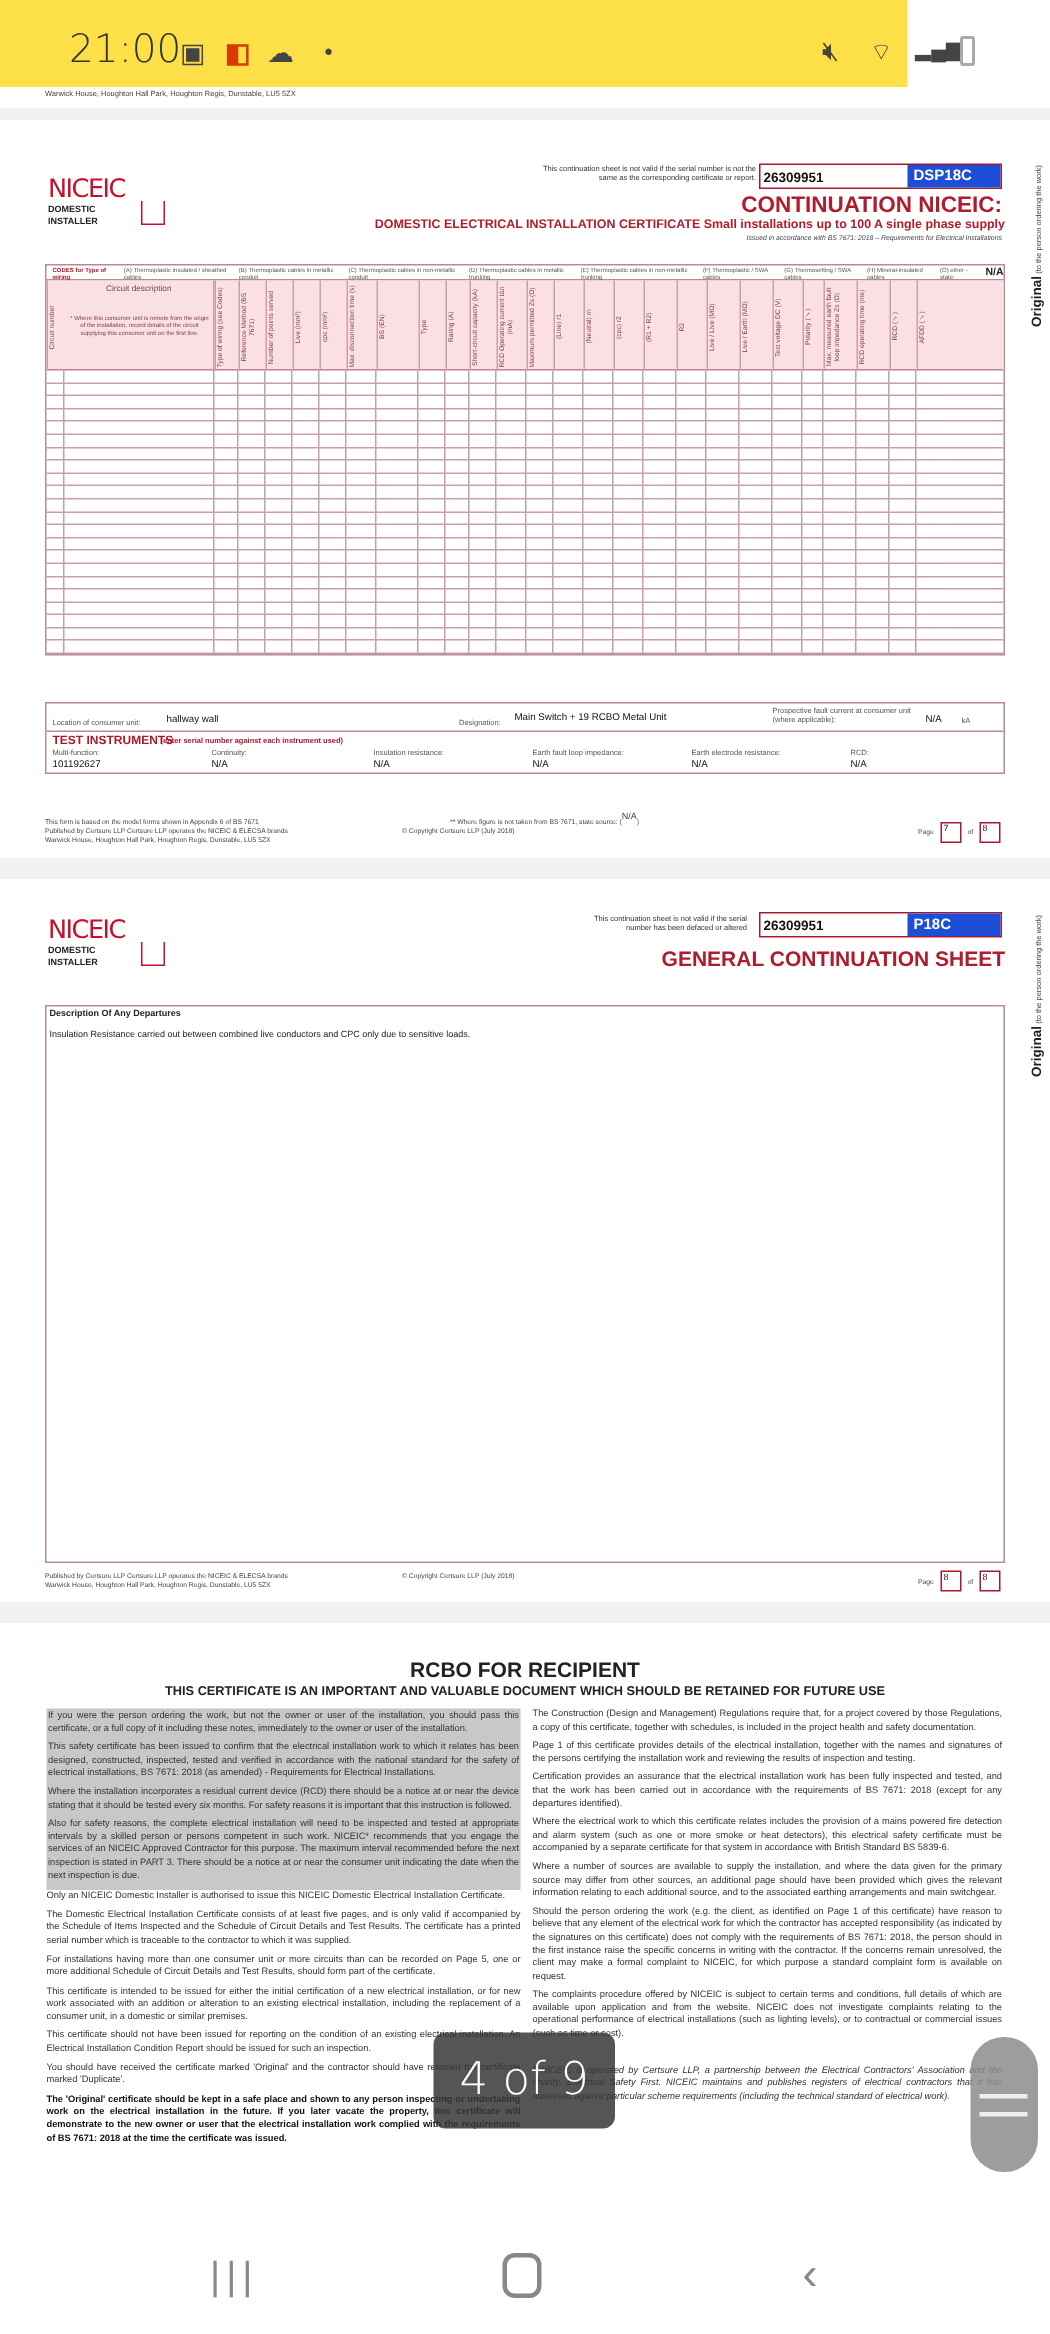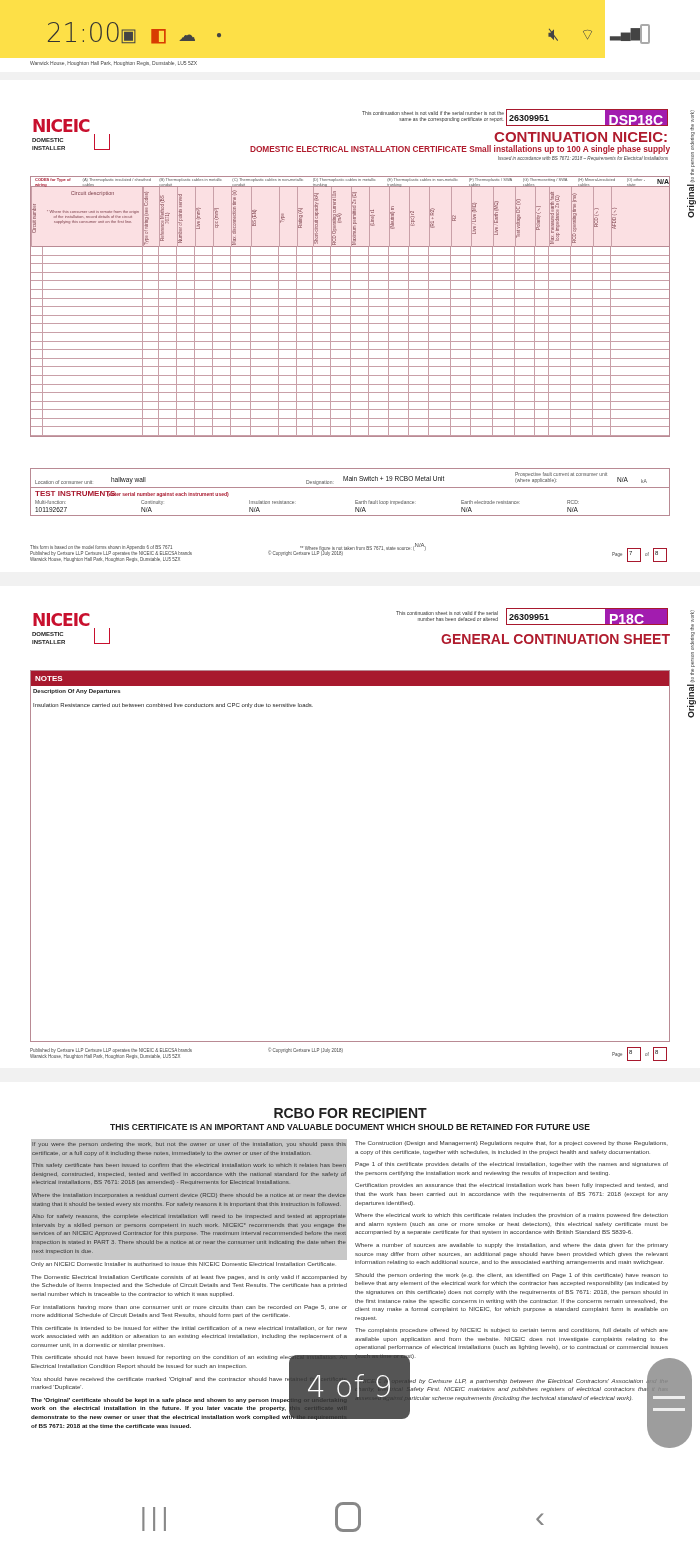--- a/index.html
+++ b/index.html
@@ -5,27 +5,27 @@
 *{box-sizing:border-box;margin:0;padding:0}
 body{width:700px;height:1556px;background:#fff;font-family:"Liberation Sans",sans-serif;position:relative;overflow:hidden;color:#222}
 .statusbar{position:absolute;top:0;left:0;width:605px;height:58px;background:#fde047}
 .time{position:absolute;left:46px;top:18px;font-size:26px;color:#333;font-family:"DejaVu Sans",sans-serif;font-weight:300}
 .sb-icon{position:absolute;top:24px;color:#444;font-size:18px}
 .top-strip{position:absolute;top:58px;left:0;width:700px;height:14px;background:#fff}
 .top-strip .addr{position:absolute;left:30px;top:2px;font-size:5px;color:#444}
 .gap{position:absolute;left:0;width:700px;background:#f1f1f1}
 .page{position:absolute;left:0;width:700px;background:#fff}
 .logo{position:absolute;left:32px;width:80px;height:40px}
-.logo .mark{font-weight:700;font-size:17px;color:#c8102e;letter-spacing:-1px;font-family:"DejaVu Sans",sans-serif}
+.logo .mark{font-weight:400;font-size:17px;color:#c8102e;letter-spacing:-1px;font-family:"DejaVu Sans",sans-serif}
 .logo .sub{font-size:6px;font-weight:bold;line-height:7px;color:#222;margin-top:1px}
 .logo .house{position:absolute;left:62px;top:18px;width:16px;height:16px;border:1.5px solid #c8102e;border-top:none}
 .serialnote{position:absolute;font-size:5px;line-height:6px;color:#333;text-align:right}
 .serialbox{position:absolute;height:17px;border:1px solid #a8192e;display:flex}
 .serialbox .num{width:98px;font-size:9px;font-weight:bold;padding:3px 2px;color:#111}
-.serialbox .code{flex:1;background:#a21caf;color:#fff;font-size:14px;font-weight:bold;padding:2px 4px}
+.serialbox .code{flex:1;background:#1d4ed8;color:#fff;font-size:10px;font-weight:bold;padding:2px 4px}
 .bigtitle{position:absolute;font-weight:bold;color:#b01c2e;font-family:"Liberation Sans",sans-serif}
 .sidetext{position:absolute;right:14px;transform:rotate(-90deg);transform-origin:right top;font-size:5px;color:#444;white-space:nowrap}
 .sidetext b{font-size:9px;color:#222}
 .sched{position:absolute;left:30px;top:176px;width:640px;border:1px solid #b98a94;background:#fff}
 .sched-head{display:flex;height:15px}
 .sched-head .t{width:234px;background:#a8192e;color:#fff;font-size:8px;font-weight:bold;padding:3px 4px}
 .sched-head .v{flex:1;font-size:6px;padding:4px 4px;color:#333;border-bottom:1px solid #b98a94}
 .codes{height:10px;border-bottom:1px solid #b98a94;font-size:4px;display:flex;align-items:center;gap:4px;padding-left:4px;color:#555}
 .codes .c1{color:#a8192e;font-weight:bold}
 .codes .na{font-size:7px;font-weight:bold;color:#222}
@@ -247,21 +247,20 @@
   </div>
   <div class="serialnote" style="left:384px;top:24px;width:114px">This continuation sheet is not valid if the serial number has been defaced or altered</div>
   <div class="serialbox" style="left:506px;top:22px;width:162px">
     <div class="num">26309951</div>
     <div class="code">P18C</div>
   </div>
   <div class="bigtitle" style="right:30px;top:45px;font-size:14px">GENERAL CONTINUATION SHEET</div>
   <div class="sidetext" style="top:24px"><b>Original</b> <span>(to the person ordering the work)</span></div>
 </div>
 <div class="notesbox">
-  <div class="nh">NOTES</div>
   <div class="d1">Description Of Any Departures</div>
   <div class="d2">Insulation Resistance carried out between combined live conductors and CPC only due to sensitive loads.</div>
 </div>
 <div class="footer" style="left:30px;top:1048px">
   <div>Published by Certsure LLP        Certsure LLP operates the NICEIC &amp; ELECSA brands</div>
   <div>Warwick House, Houghton Hall Park, Houghton Regis, Dunstable, LU5 5ZX</div>
 </div>
 <div class="footer" style="left:268px;top:1048px">© Copyright Certsure LLP (July 2018)</div>
 <div class="footer" style="left:612px;top:1052px">Page</div>
 <div class="pagebox" style="left:627px;top:1047px">8</div>

